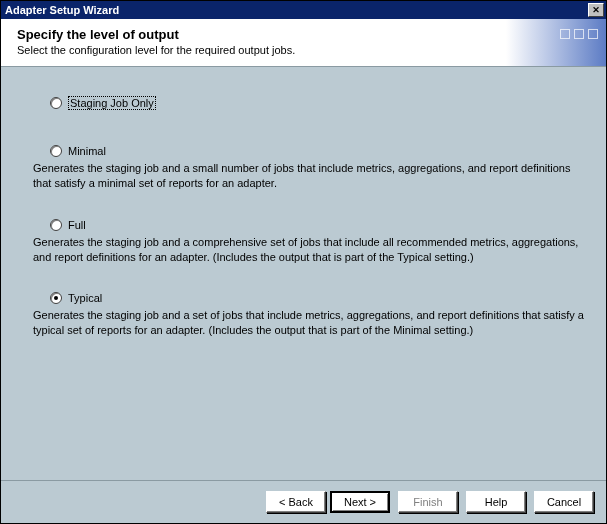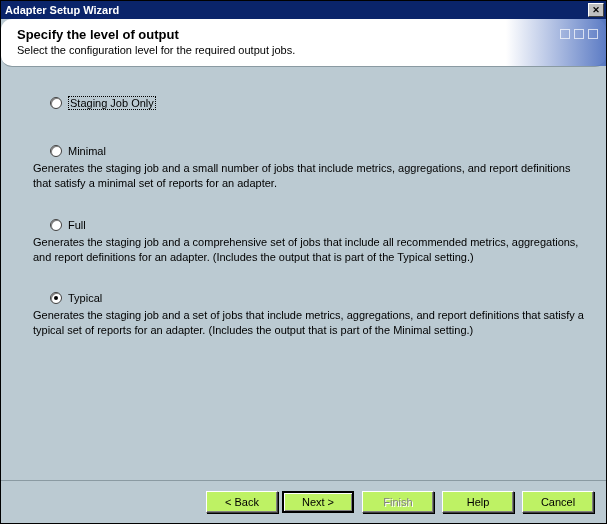--- a/index.html
+++ b/index.html
@@ -51,21 +51,20 @@
   color:#000;
   font-weight: bold;
   margin-left:2px;
 }
 .header {
   background: #fff;
   padding: 8px 12px 10px 16px;
   flex: 0 0 auto;
   position: relative;
   border-bottom: 1px solid #8A9AA2;
-  border-radius: 11px;
 }
 .header-title {
   font-size: 13px;
   font-weight: bold;
   margin-bottom: 2px;
 }
 .header-sub {
   font-size: 11px;
 }
 .header-fade {
@@ -136,23 +135,23 @@
 .option.first { margin-bottom: 36px; }
 .footer {
   flex: 0 0 auto;
   border-top: 1px solid #8A9AA2;
   padding: 10px 12px;
   display:flex;
   justify-content:flex-end;
   gap:8px;
 }
 .btn {
-  width:72px;
+  width:60px;
   height:22px;
-  background:#bef264;
+  background:#ffffff;
   border:1px solid #404040;
   border-top-color:#fff;
   border-left-color:#fff;
   box-shadow: 1px 1px 0 #000, inset -1px -1px 0 #808080;
   box-sizing:border-box;
   font-size:11px;
   font-family: Tahoma, Verdana, sans-serif;
   text-align:center;
   line-height:18px;
   color:#000;

